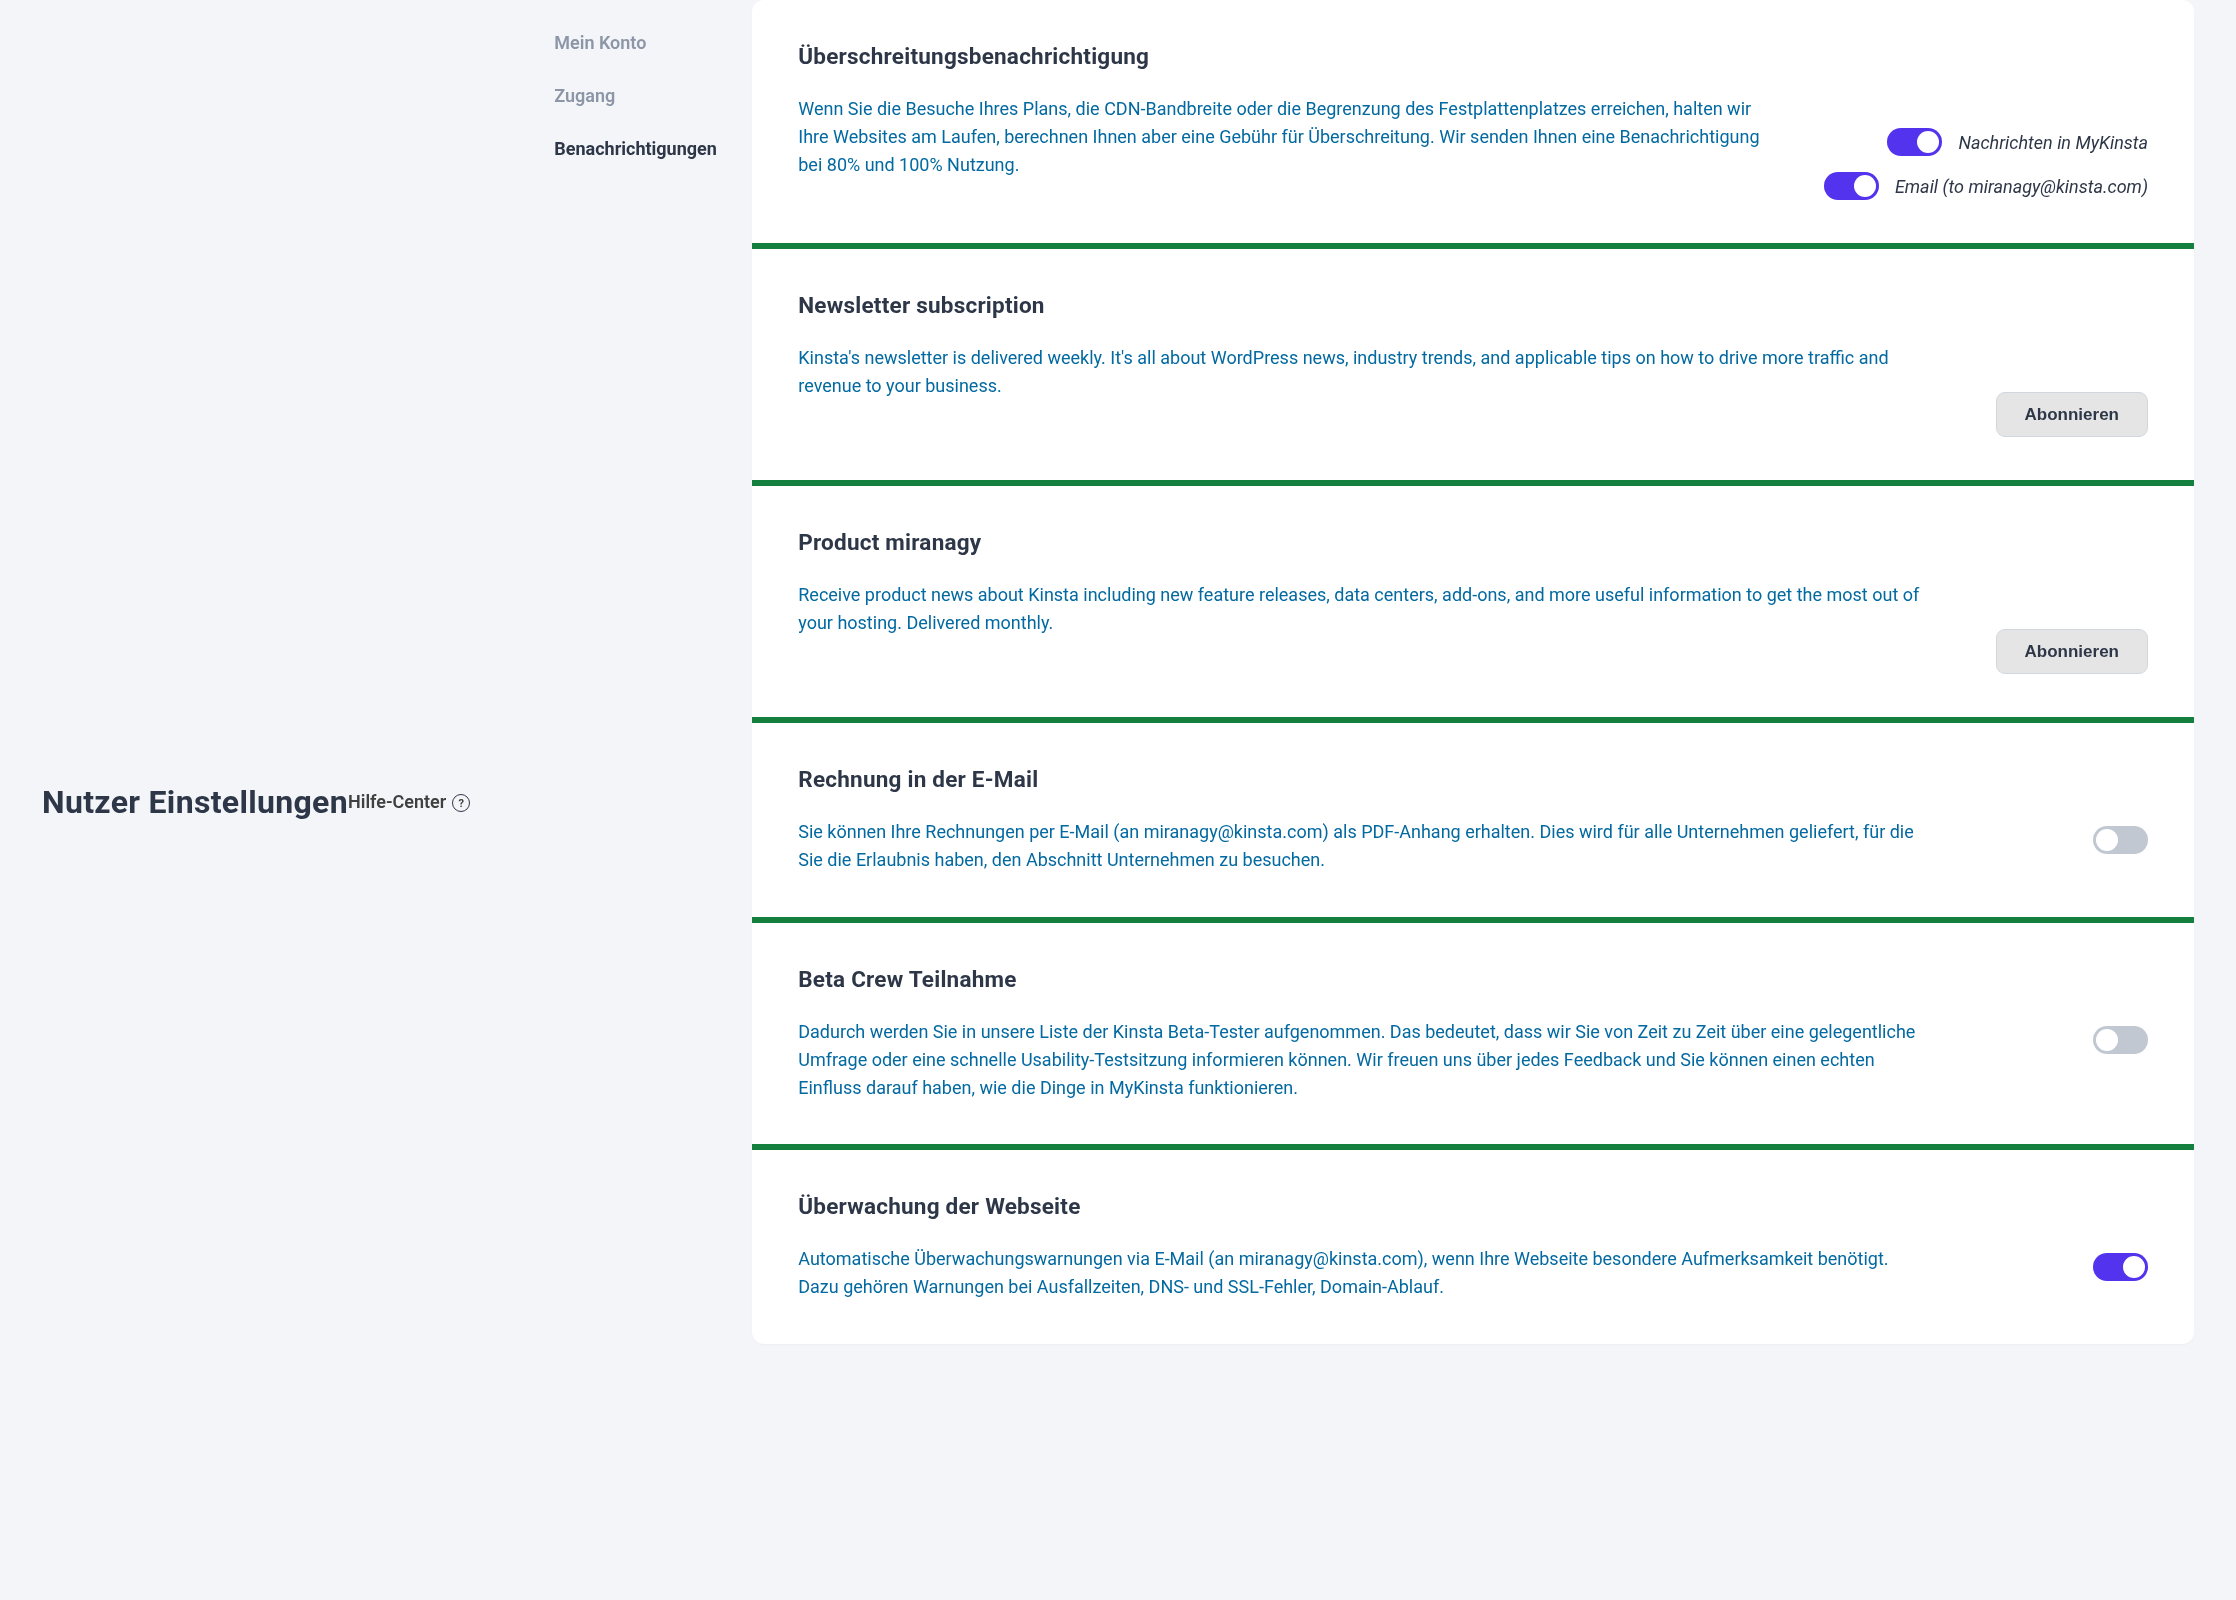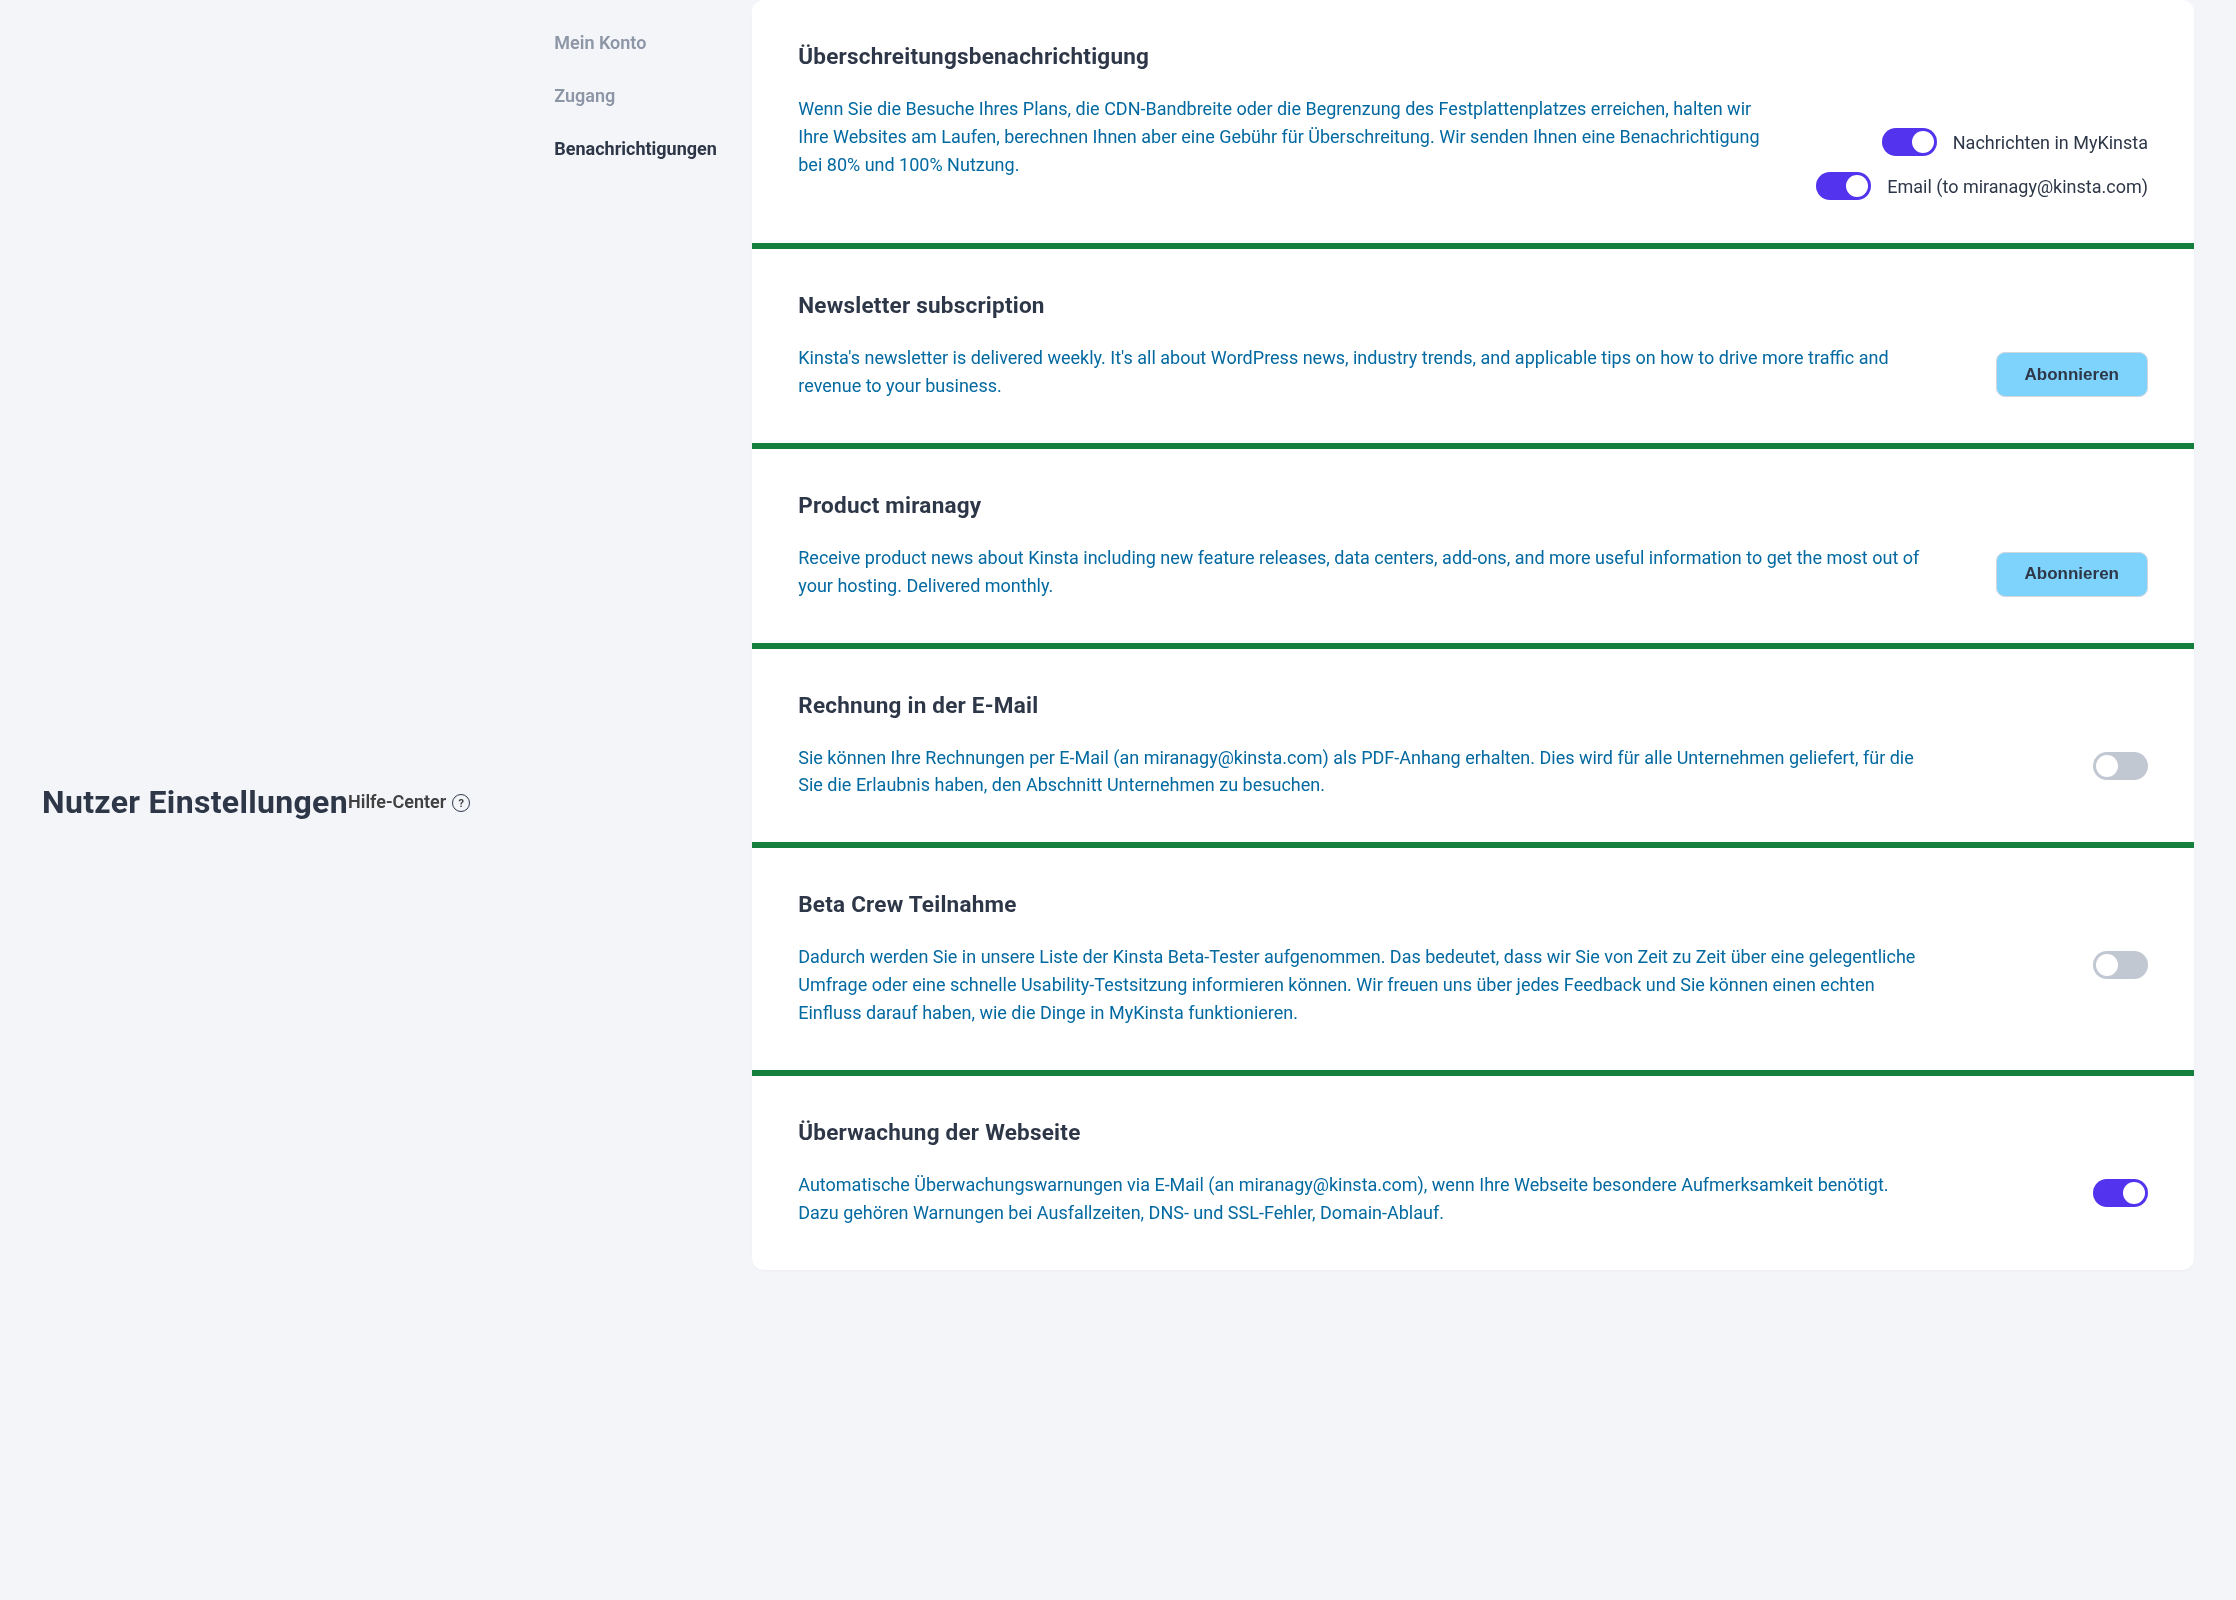--- a/index.html
+++ b/index.html
@@ -16,28 +16,28 @@
 .side-item.active { color:#2e3748; font-weight:700; }
 .content { flex:1; padding-right:4.2rem; padding-bottom:4rem; }
 .card { background:#fff; border-radius:1.2rem; overflow:hidden; box-shadow:0 1px 2px rgba(0,0,0,0.03); }
 .section { padding:4.3rem 4.6rem 4.3rem 4.6rem; border-bottom:6px solid #15803d; display:flex; align-items:flex-start; gap:4rem; }
 .section:last-child { border-bottom:none; }
 .sec-text { flex:1; max-width:120rem; }
 .sec-title { font-size:2.25rem; font-weight:700; color:#2e3748; margin-bottom:2.6rem; letter-spacing:0.01em; }
 .sec-desc { font-size:1.8rem; line-height:1.55; color:#0369a1; max-width:119rem; }
 .sec-controls { display:flex; flex-direction:column; gap:1.6rem; align-items:flex-end; justify-content:center; min-width:30rem; margin-top:8.5rem; }
 .toggle-row { display:flex; align-items:center; gap:1.6rem; }
-.toggle-label { font-size:1.8rem; color:#2e3748; white-space:nowrap; }
+.toggle-label { font-size:1.8rem; color:#2e3748; white-space:nowrap;font-style:italic; }
 .toggle { width:5.5rem; height:2.8rem; border-radius:1.6rem; position:relative; cursor:pointer; transition:background 0.15s; flex-shrink:0; }
 .toggle.on { background:#5333ed; }
 .toggle.off { background:#c1c8d2; }
 .toggle-knob { position:absolute; width:2.2rem; height:2.2rem; background:#fff; border-radius:50%; top:0.3rem; transition:left 0.15s; }
 .toggle.on .toggle-knob { left:3rem; }
 .toggle.off .toggle-knob { left:0.3rem; }
-.btn-outline { border:1px solid #d2d7de; background:#7dd3fc; color:#2e3748; font-size:1.7rem; font-weight:700; padding:1.15rem 2.8rem; border-radius:0.9rem; cursor:pointer; white-space:nowrap; }
+.btn-outline { border:1px solid #d2d7de; background:#e5e5e5; color:#2e3748; font-size:1.7rem; font-weight:700; padding:1.15rem 2.8rem; border-radius:0.9rem; cursor:pointer; white-space:nowrap;margin-top:40px; }
 .controls-right-single { display:flex; align-items:center; justify-content:flex-end; min-width:18rem; margin-top:6rem; }
 </style>
 </head>
 <body>
 
 <div class="page">
   <div class="topbar">
     <h1 class="page-title">Nutzer Einstellungen</h1>
     <a class="help-link">
       <span>Hilfe-Center</span>

